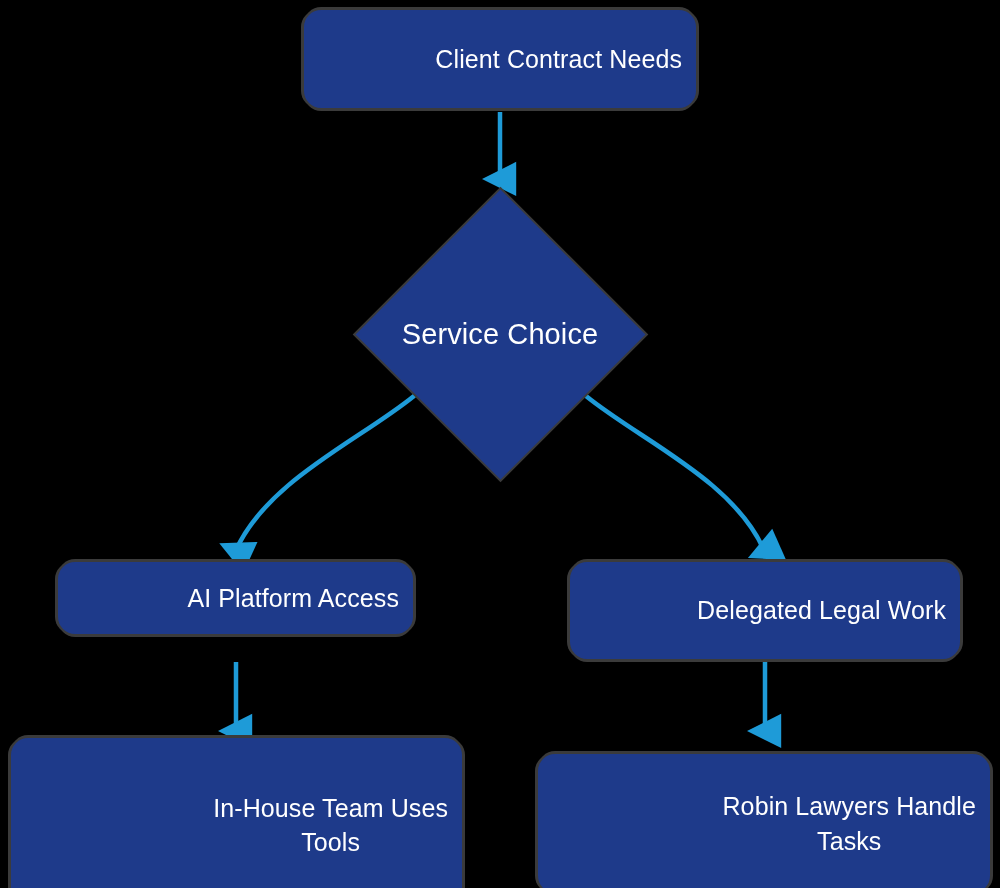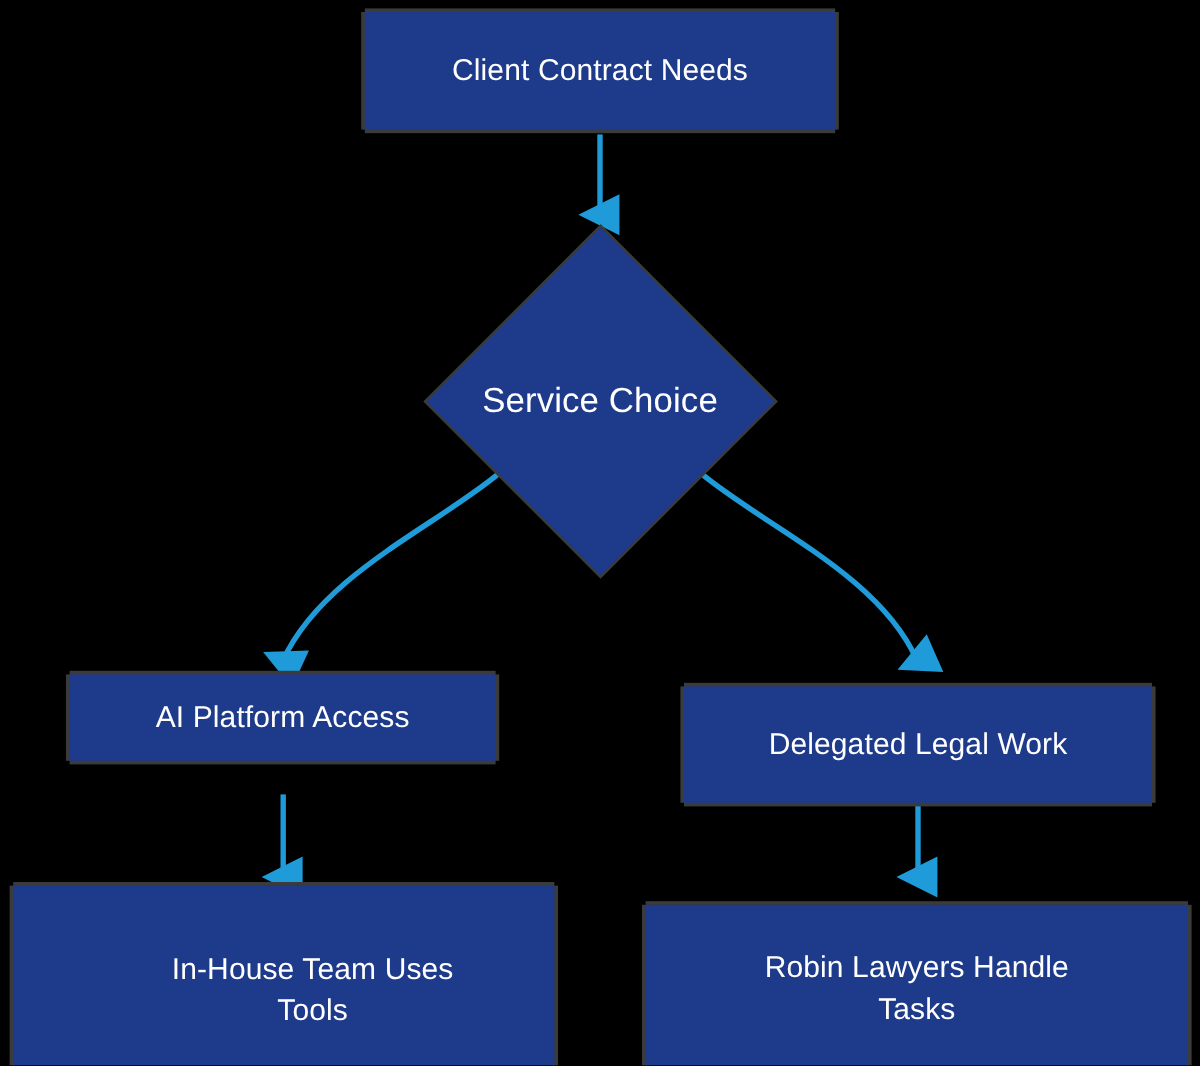--- a/index.html
+++ b/index.html
@@ -26,29 +26,30 @@
     height: 888px;
     pointer-events: none;
   }
   .node {
     position: absolute;
     box-sizing: border-box;
     background: #1e3a8a;
     color: #ffffff;
     display: flex;
     align-items: center;
-    justify-content: center;
+    justify-content: flex-end;
     text-align: center;
     font-size: 25px;
     font-weight: 500;
     line-height: 1.38;
     letter-spacing: 0.1px;
     box-shadow: 0 3px 0 0 #3b3b3b, 3px 0 0 0 #3b3b3b,
                 -3px 0 0 0 #3b3b3b, 0 -3px 0 0 #3b3b3b;
     z-index: 2;
+    border-radius: 17px;
   }
   .node-label {
     display: block;
     padding: 0 14px;
     white-space: pre-line;
   }
   .diamond-wrap {
     position: absolute;
     z-index: 2;
     display: flex;
@@ -107,21 +108,21 @@
 
   <div class="diamond-wrap" style="left:355px; top:188px; width:290px; height:292px;">
     <div class="diamond-shape"></div>
     <span class="diamond-label">Service Choice</span>
   </div>
 
   <div class="node" style="left:58px; top:562px; width:355px; height:72px;">
     <span class="node-label">AI Platform Access</span>
   </div>
 
-  <div class="node" style="left:570px; top:562px; width:390px; height:97px;margin-top:10px;">
+  <div class="node" style="left:570px; top:562px; width:390px; height:97px;">
     <span class="node-label">Delegated Legal Work</span>
   </div>
 
   <div class="node" style="left:11px; top:738px; width:451px; height:174px;padding-left:48px;">
     <span class="node-label">In-House Team Uses
 Tools</span>
   </div>
 
   <div class="node" style="left:538px; top:754px; width:452px; height:139px;">
     <span class="node-label">Robin Lawyers Handle

